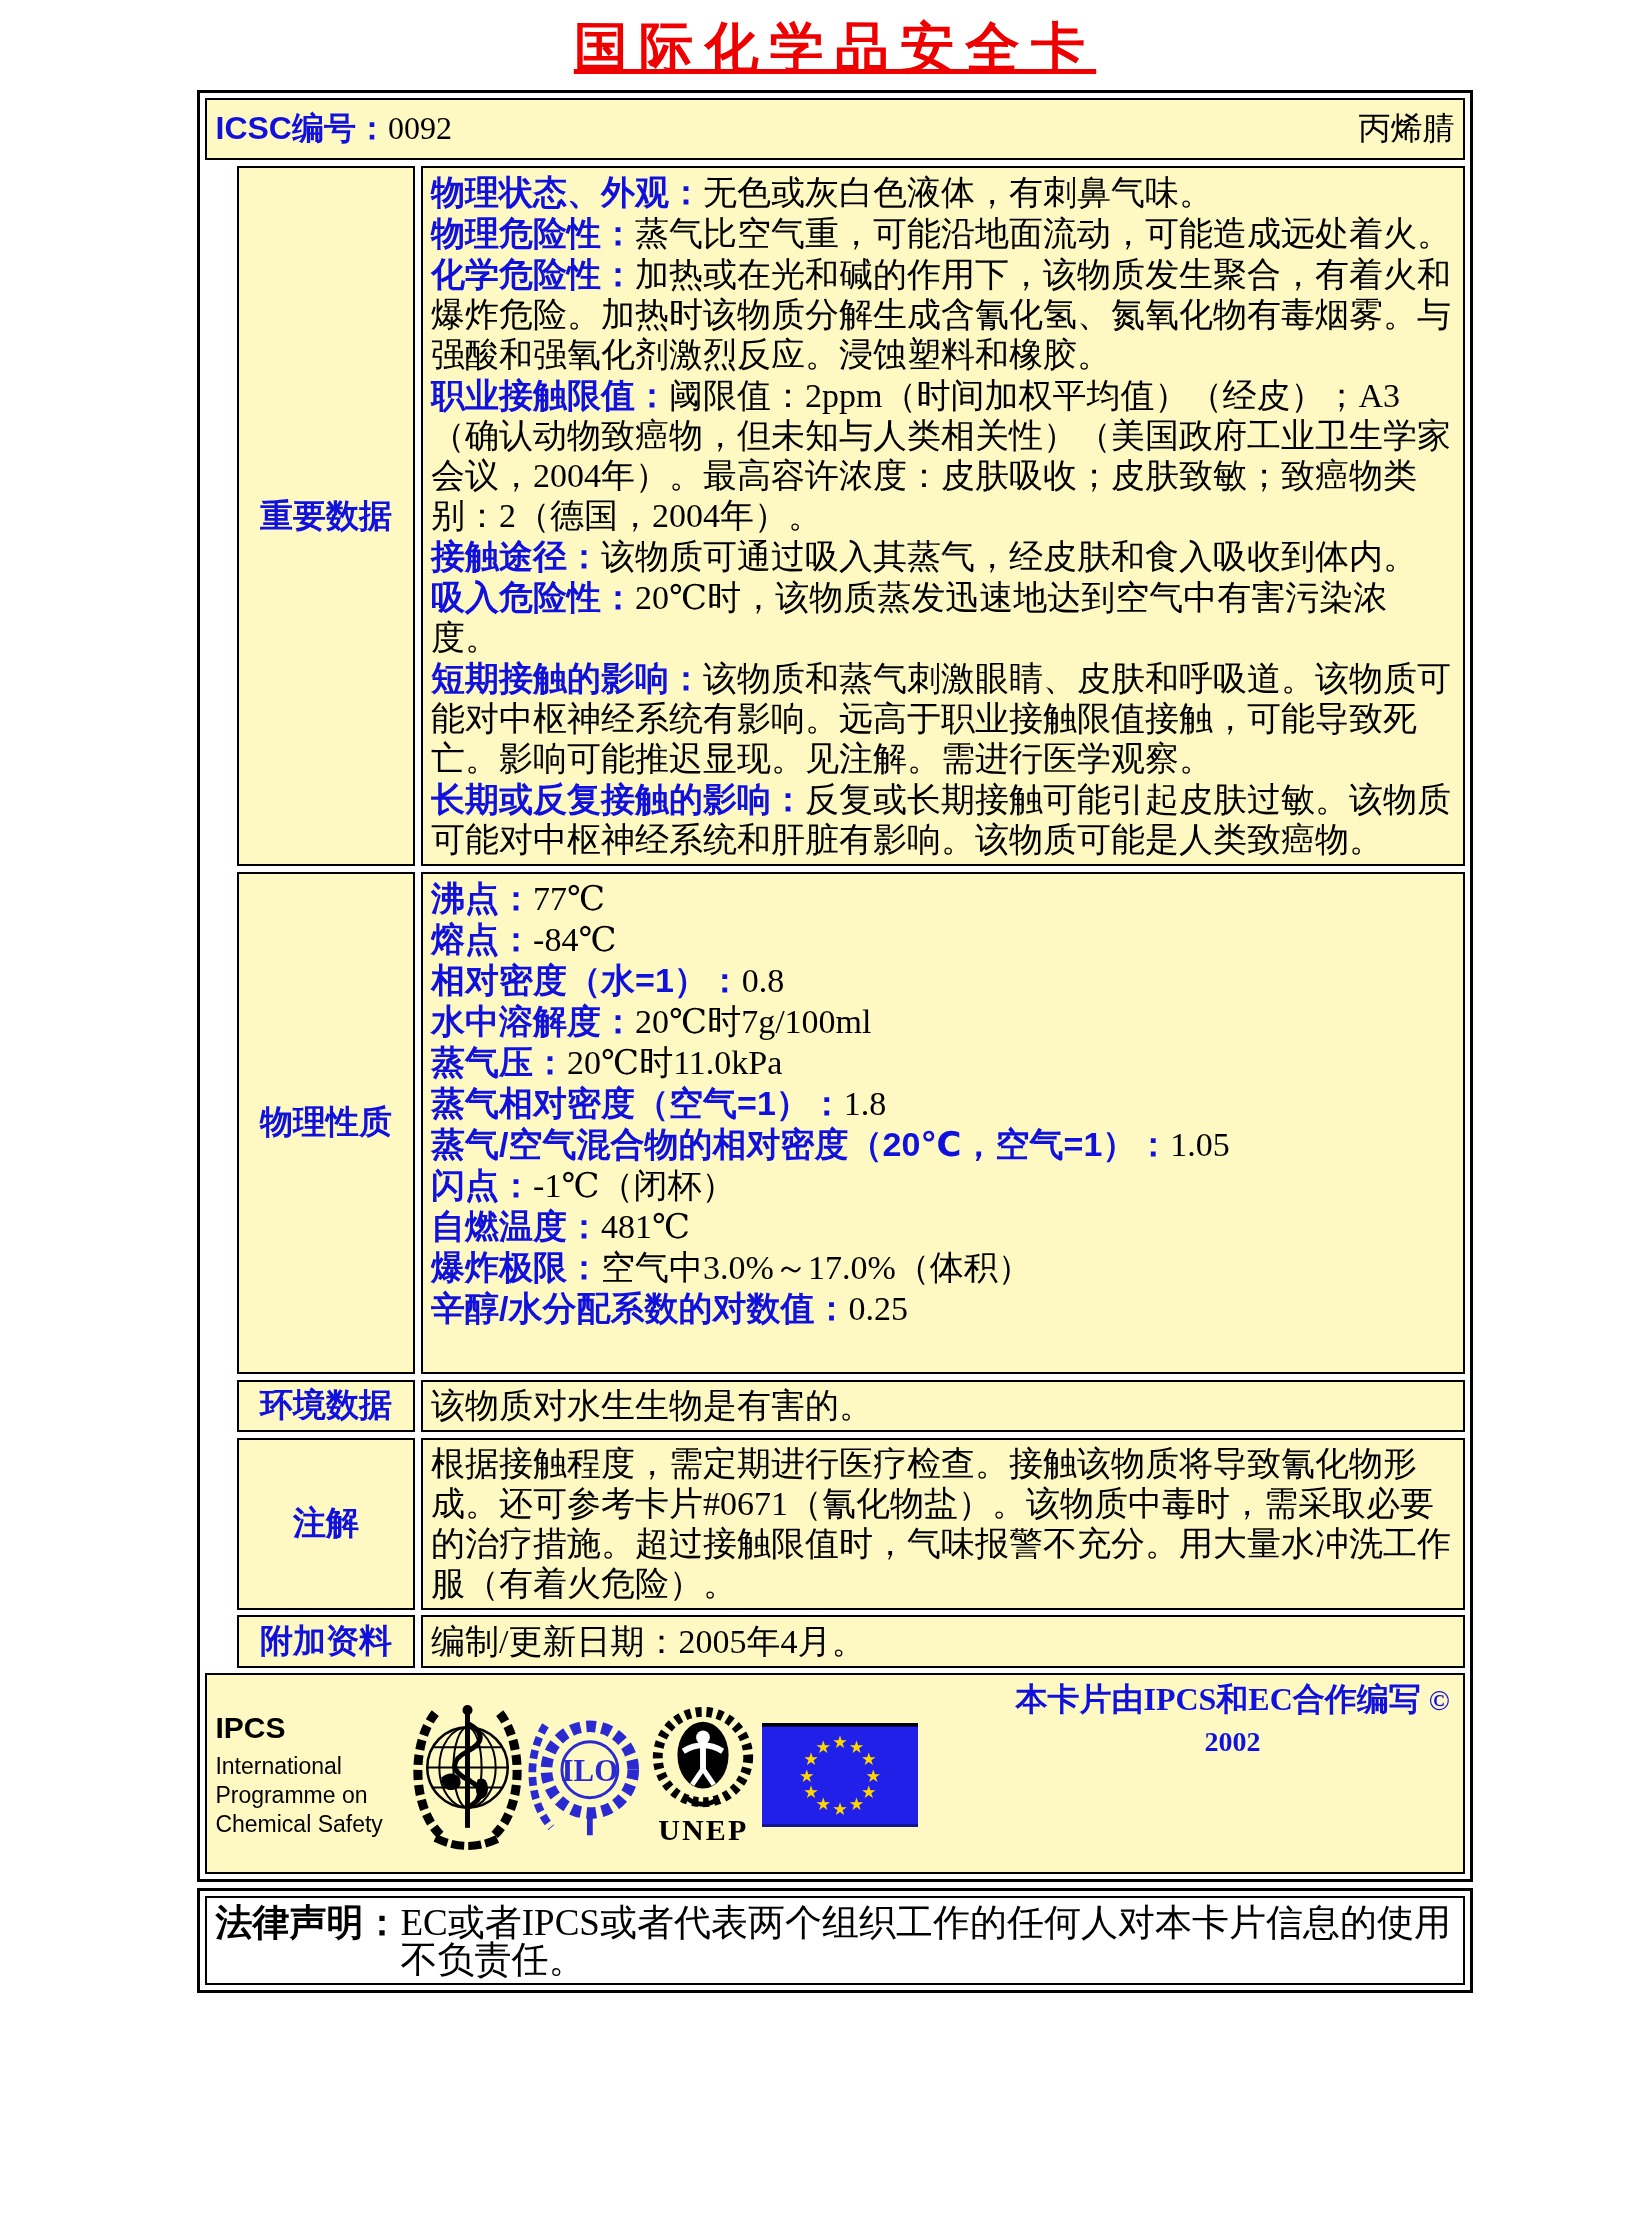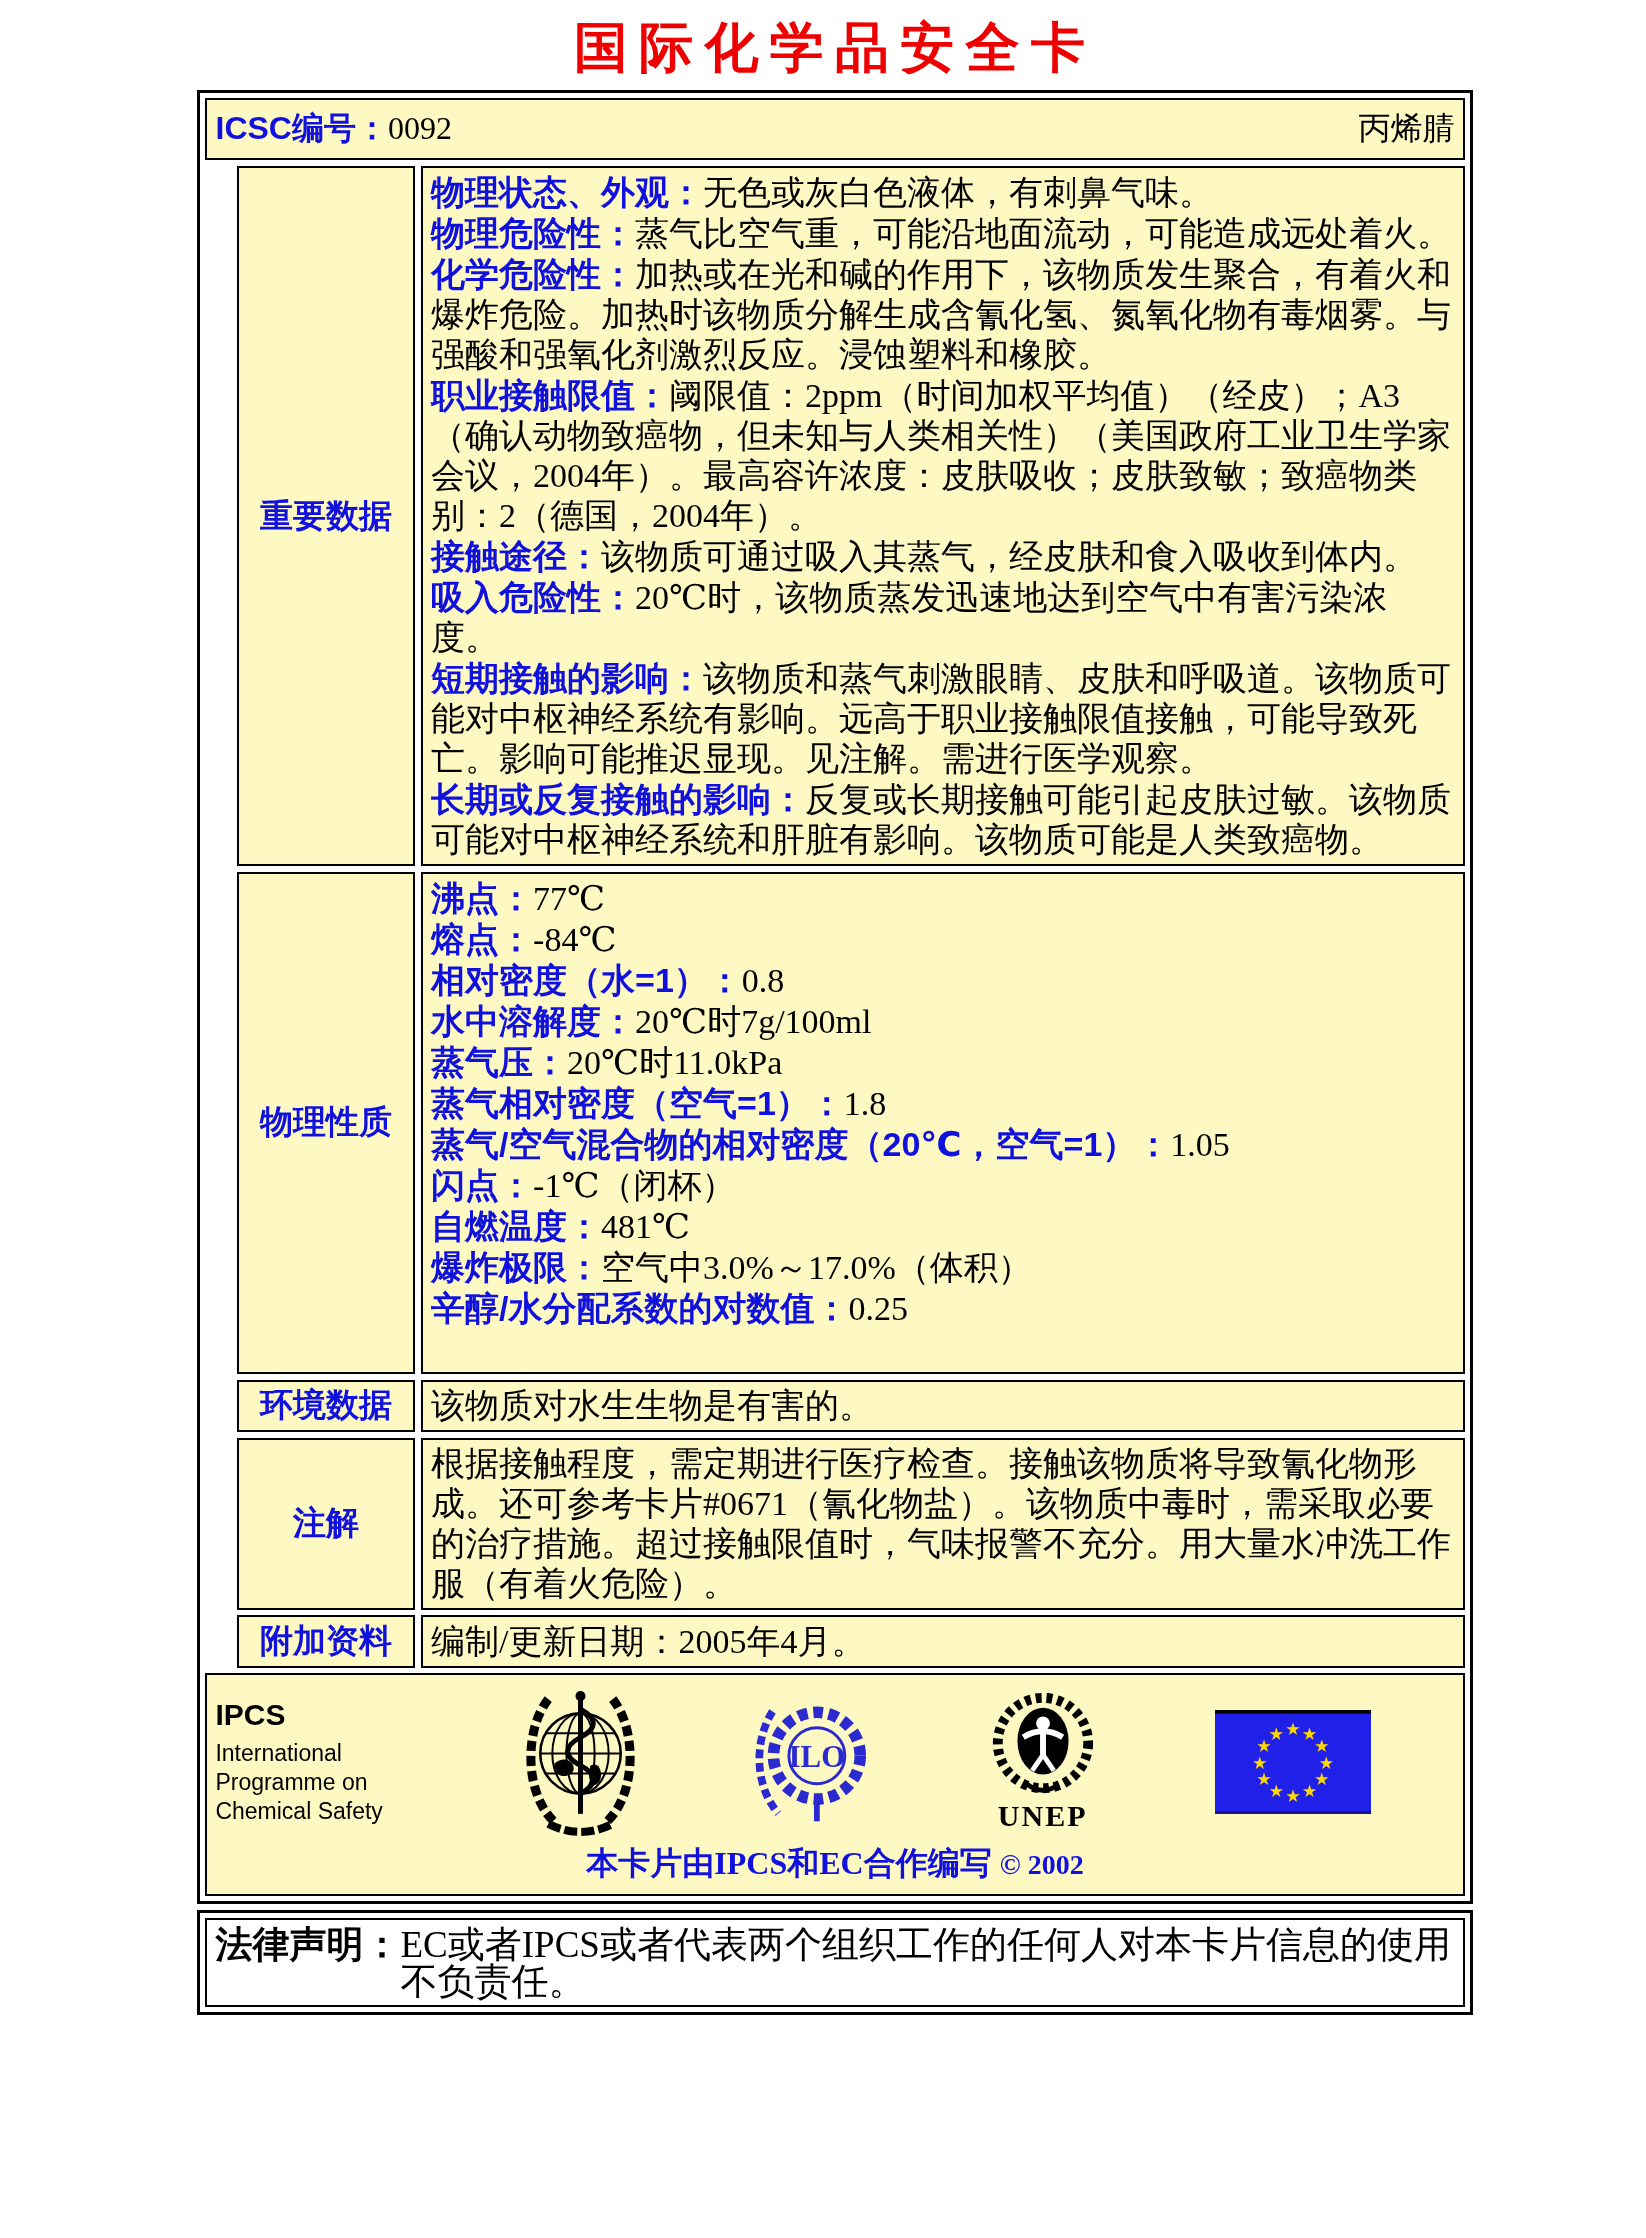--- a/index.html
+++ b/index.html
@@ -7,20 +7,21 @@
   body {
     width: 1647px; height: 2239px; position: relative;
     font-family: "Liberation Serif", "DejaVu Serif", serif;
     color: #000;
   }
   .page-title {
     margin: 18.3px 0 12.7px 197px; width: 1276px;
     text-align: center; color: #ee0000; font-weight: bold;
     font-size: 54px; letter-spacing: 11.3px; line-height: 1.1;
     font-family: "DejaVu Serif", "Liberation Serif", serif;
+    text-decoration: underline;
   }
   .card {
     margin-left: 197px; width: 1276px; background: #fff;
     border: 3.5px solid #000; padding: 5px;
     display: flex; flex-direction: column; gap: 5.6px;
   }
   .row { display: flex; gap: 5.6px; }
   .cell { border: 2.1px solid #000; background: #fef9c3; }
   .header-cell {
     flex: 1; min-height: 62px; padding: 4.2px 8.5px;
@@ -38,21 +39,21 @@
     color: #1111dd; font-family: "Liberation Sans", "DejaVu Sans", sans-serif;
     font-weight: bold;
   }
   .h-important { min-height: 682px; }
   .h-physical  { min-height: 502px; }
   .h-env       { min-height: 49px; }
   .h-notes     { min-height: 152px; }
   .h-add       { min-height: 45px; }
   .footer-cell {
     flex: 1; min-height: 201px; padding: 2.8px 4.2px;
-    display: flex; flex-direction: column; justify-content: space-between;
+    display: flex; flex-direction: row; justify-content: space-between;
   }
   .logos {
     display: flex; align-items: center; justify-content: space-between;
     padding: 2.8px 88px 0 4.2px;
   }
   .ipcs-block { width: 192px; font-family: "Liberation Sans", "DejaVu Sans", sans-serif; }
   .ipcs-title { font-weight: bold; font-size: 30px; margin-bottom: 7px; }
   .ipcs-line  { font-size: 23px; line-height: 29px; }
   .unep-block { display: flex; flex-direction: column; align-items: center; }
   .unep-text {

